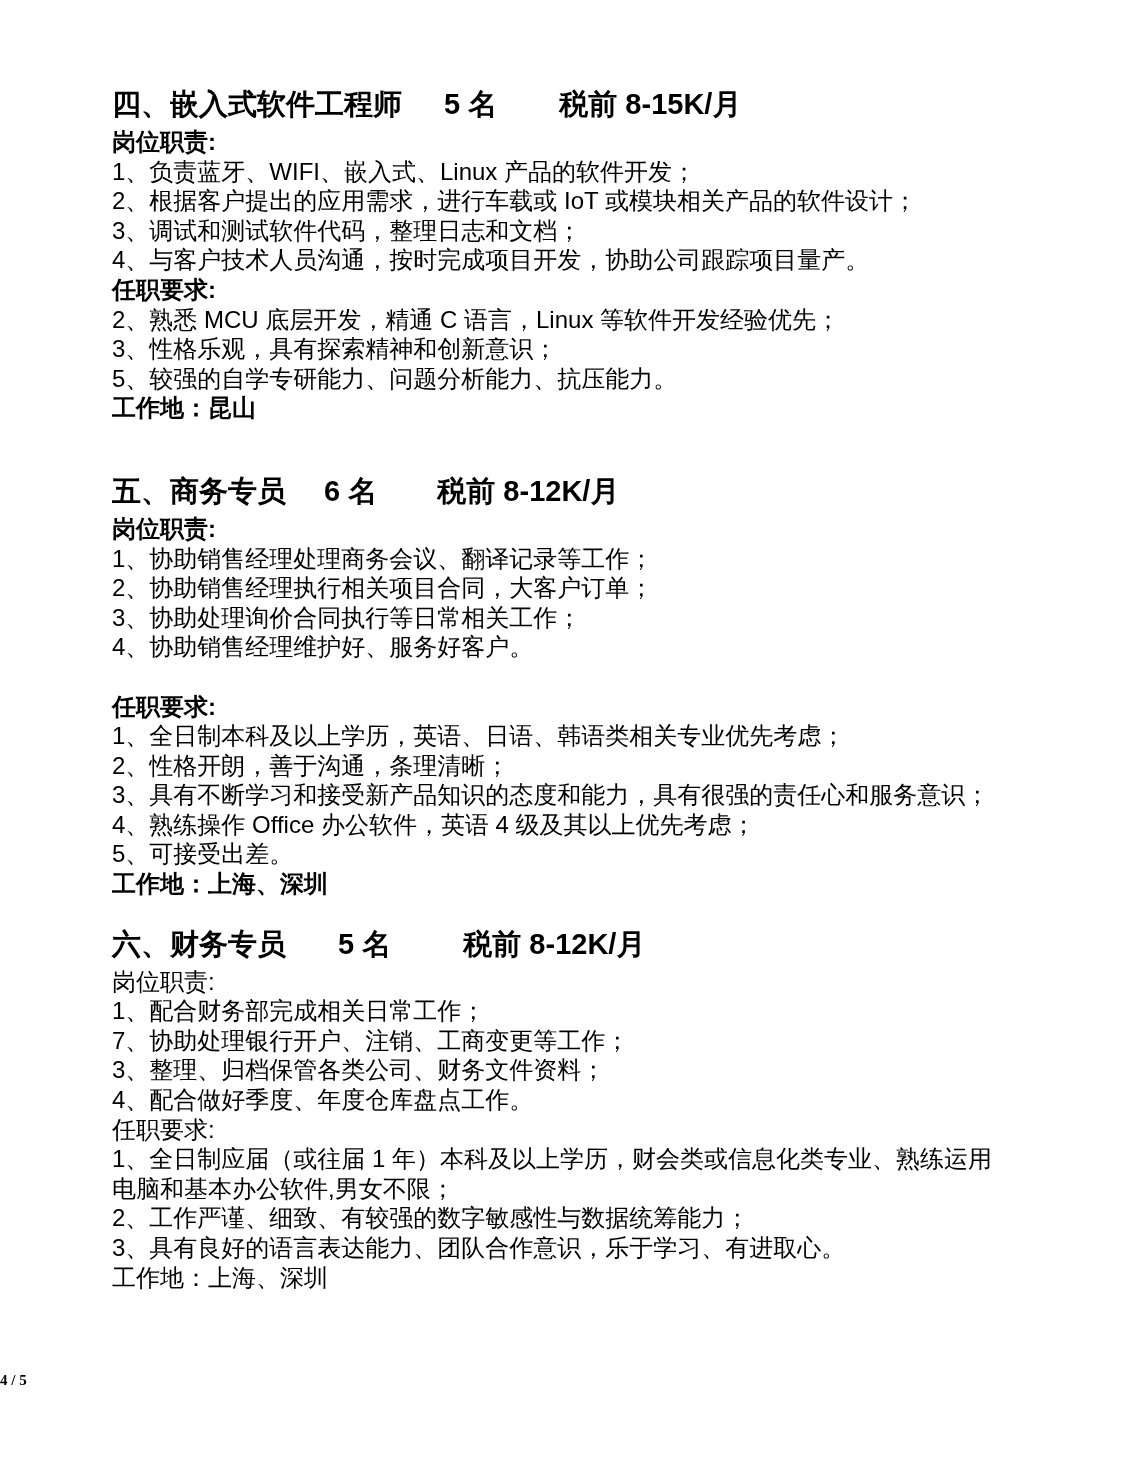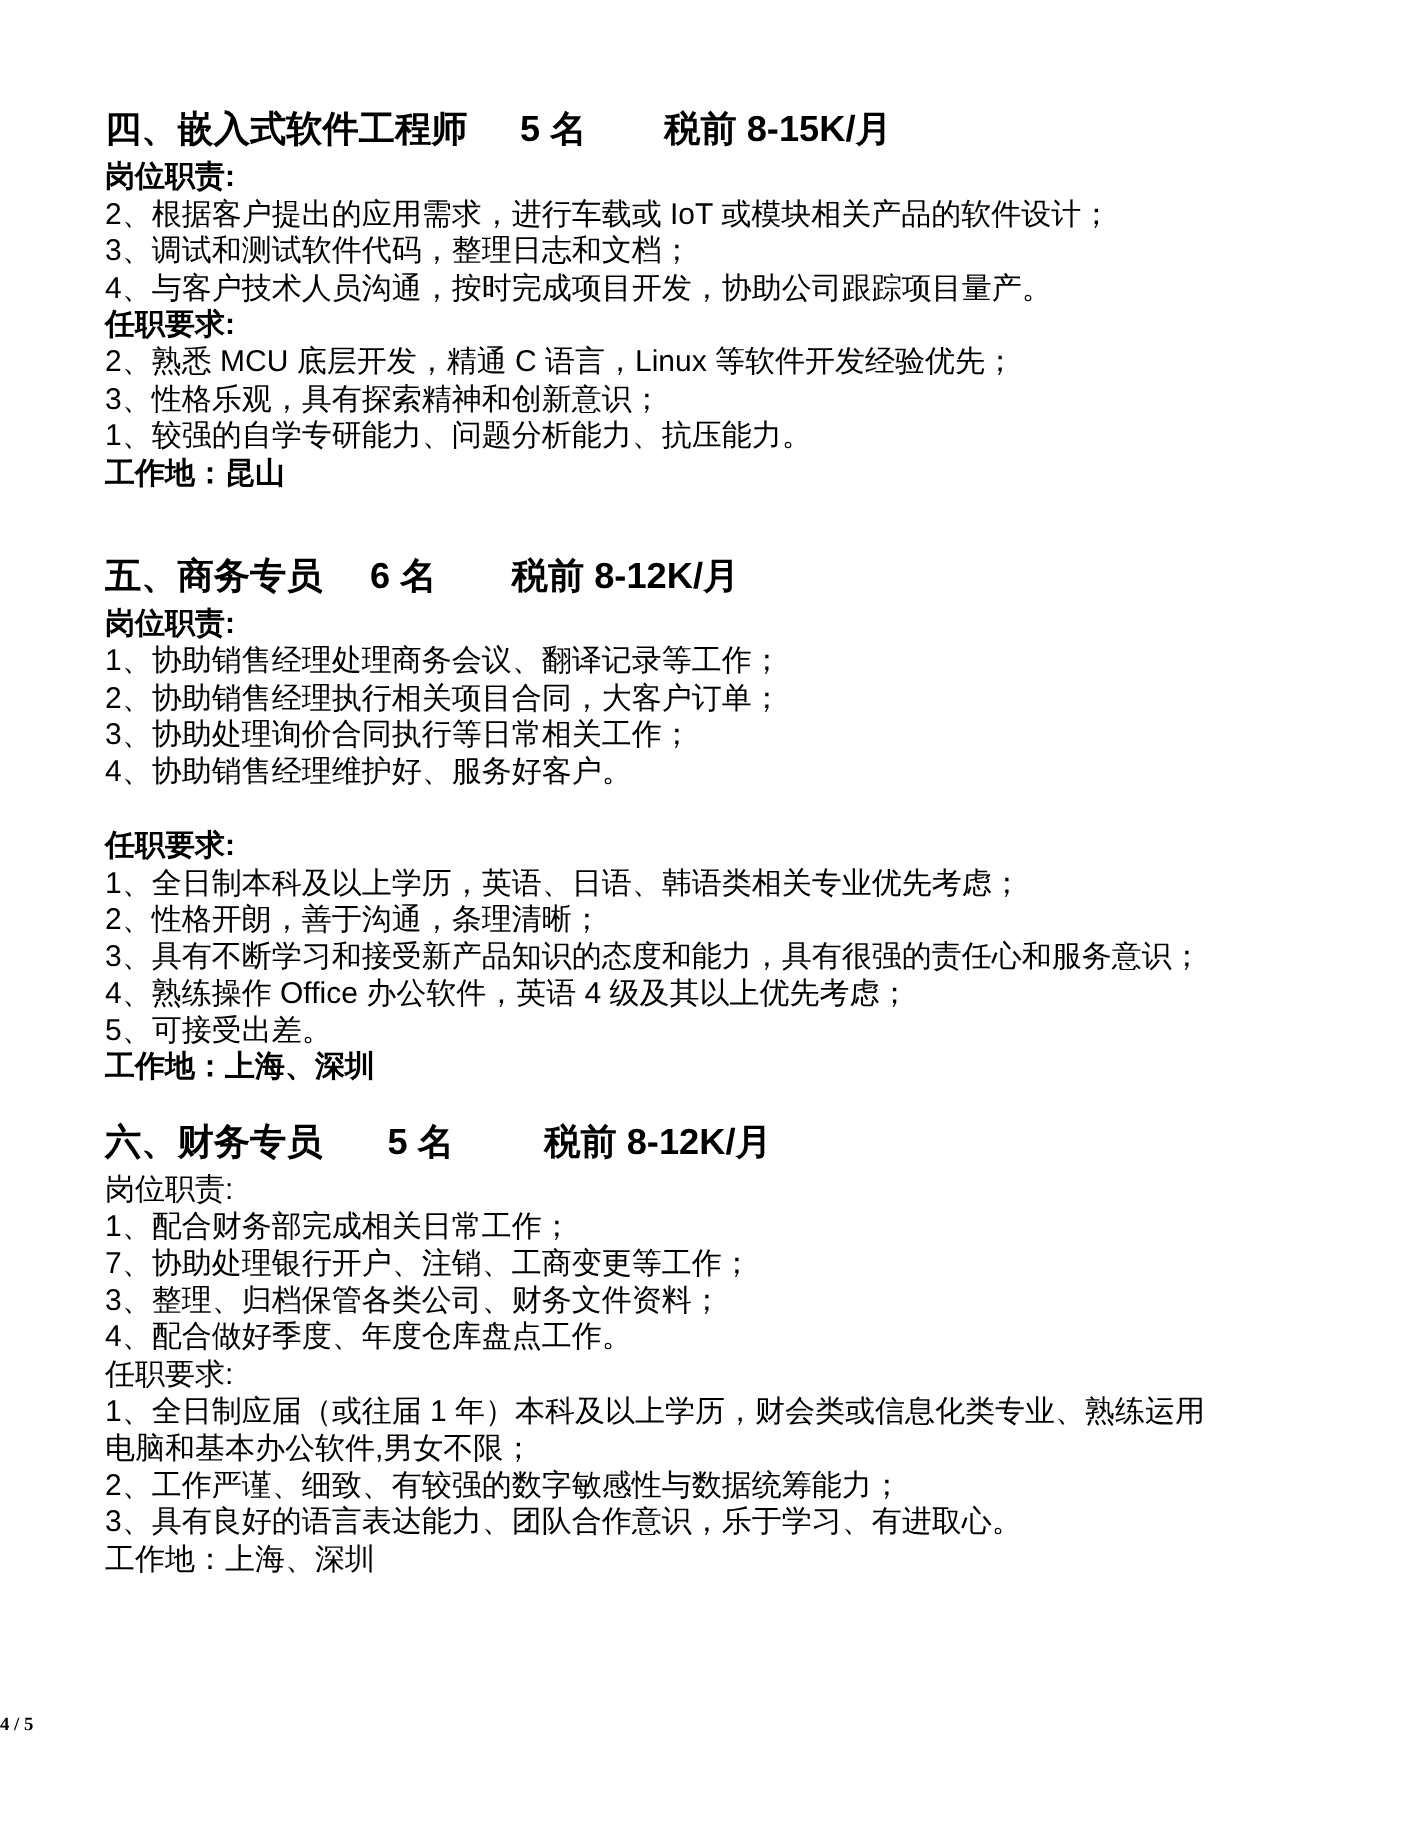--- a/index.html
+++ b/index.html
@@ -16,21 +16,21 @@
     color: #000000;
   }
   .page {
     position: absolute;
     top: 0; left: 0;
     width: 1139px;
     height: 1475px;
     background: #ffffff;
   }
   .content {
-    padding: 88px 120px 0 84px;
+    padding: 88px 120px 0 112px;
     width: 886px;
   }
   .job { margin: 0 0 52px 0; }
   .job.job-2 { margin-bottom: 29px; }
   .job.job-3 { margin-bottom: 0; }
 
   .job-title {
     font-size: 29px;
     font-weight: bold;
     line-height: 32px;
@@ -73,27 +73,28 @@
 <div class="page">
   <div class="content">
 
     <section class="job job-1">
       <h2 class="job-title">
         <span>四、嵌入式软件工程师</span>
         <span class="jt-gap1">5 名</span>
         <span class="jt-gap2">税前 8-15K/月</span>
       </h2>
       <div class="line label">岗位职责:</div>
+      <div class="line">1、负责蓝牙、WIFI、嵌入式、Linux 产品的软件开发；</div>
       <div class="line">2、根据客户提出的应用需求，进行车载或 IoT 或模块相关产品的软件设计；</div>
       <div class="line">3、调试和测试软件代码，整理日志和文档；</div>
       <div class="line">4、与客户技术人员沟通，按时完成项目开发，协助公司跟踪项目量产。</div>
       <div class="line label">任职要求:</div>
       <div class="line">2、熟悉 MCU 底层开发，精通 C 语言，Linux 等软件开发经验优先；</div>
       <div class="line">3、性格乐观，具有探索精神和创新意识；</div>
-      <div class="line">1、较强的自学专研能力、问题分析能力、抗压能力。</div>
+      <div class="line">5、较强的自学专研能力、问题分析能力、抗压能力。</div>
       <div class="line location">
         <span>工作地：</span><span>昆山</span>
       </div>
     </section>
 
     <section class="job job-2">
       <h2 class="job-title">
         <span>五、商务专员</span>
         <span class="jt-gap1">6 名</span>
         <span class="jt-gap2">税前 8-12K/月</span>

